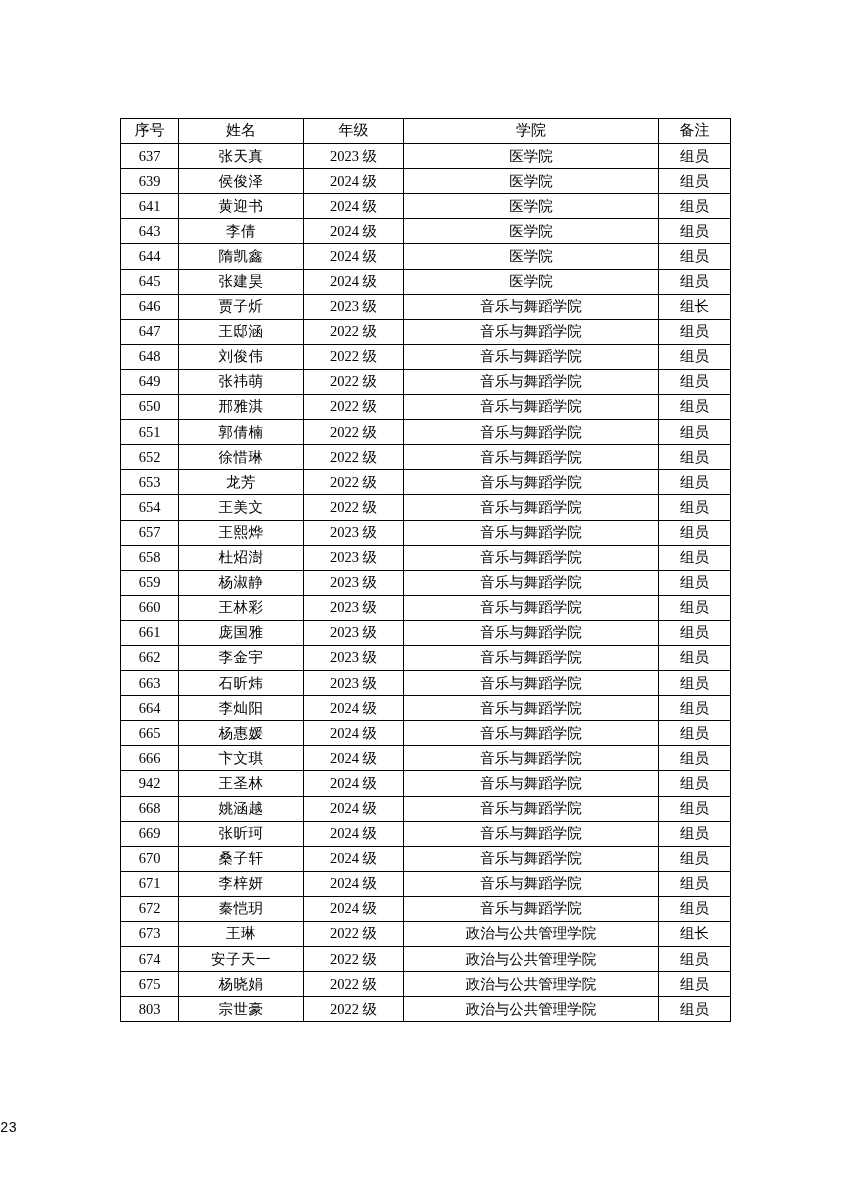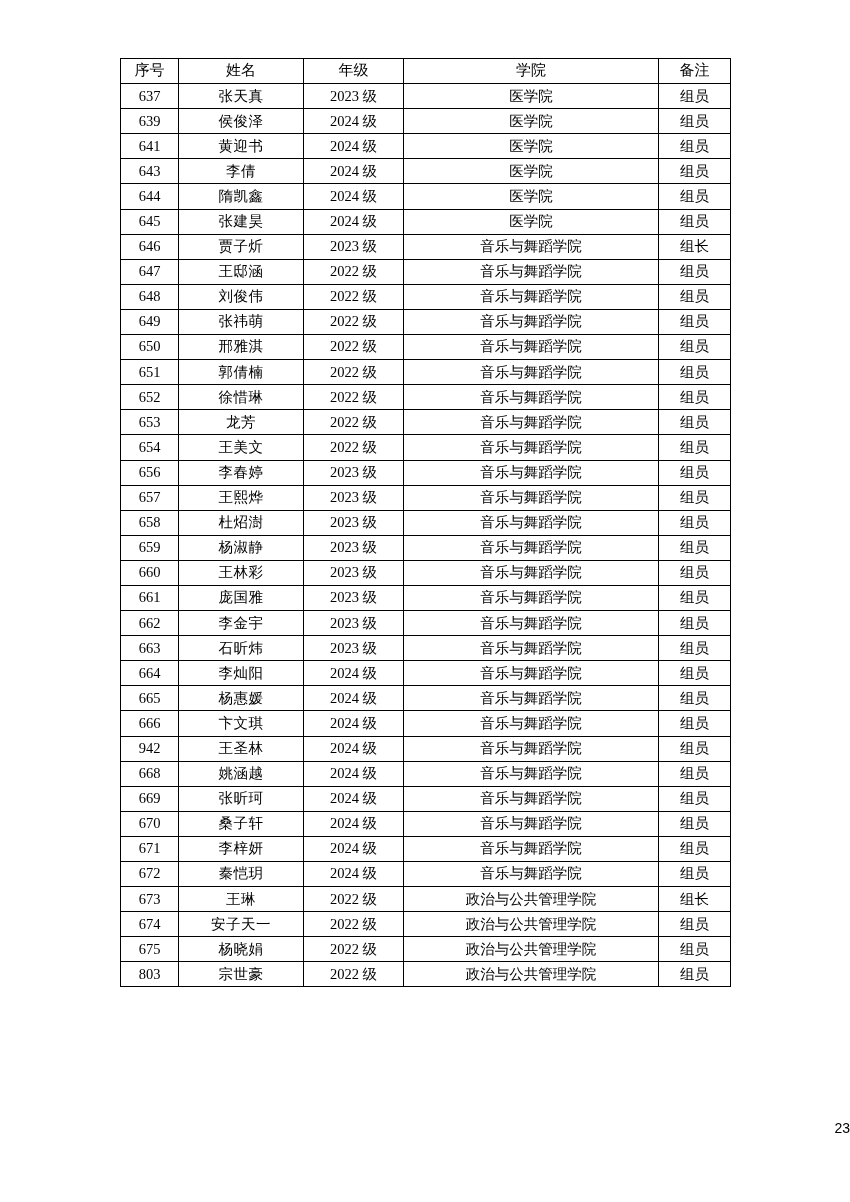--- a/index.html
+++ b/index.html
@@ -11,21 +11,21 @@
     width: 850px;
     height: 1202px;
     font-family: "Liberation Serif", "DejaVu Serif", serif;
     color: #000000;
     position: relative;
   }
   .page {
     width: 850px;
     height: 1202px;
     box-sizing: border-box;
-    padding: 58px 120px 0 120px;
+    padding: 118px 120px 0 120px;
     position: relative;
   }
   table.roster {
     border-collapse: collapse;
     width: 610px;
     margin: 0 auto;
     table-layout: fixed;
   }
   table.roster th,
   table.roster td {
@@ -51,23 +51,23 @@
   col.c-note  { width: 72px; }
 
   .cell-name {
     letter-spacing: 0.5px;
   }
   .page-number {
     position: absolute;
     left: 0;
     right: 0;
     top: 1120px;
-    text-align: right;
+    text-align: left;
     font-size: 14px;
-    font-family: Liberation Sans, sans-serif;
+    font-family: Liberation Mono, monospace;
   }
 </style>
 </head>
 <body>
 
 <div class="page">
 
   <table class="roster">
     <colgroup>
       <col class="c-no">
@@ -185,27 +185,20 @@
           <td>组员</td>
         </tr>
         <tr>
           <td>654</td>
           <td class="cell-name">王美文</td>
           <td>2022 级</td>
           <td>音乐与舞蹈学院</td>
           <td>组员</td>
         </tr>
         <tr>
-          <td>656</td>
-          <td class="cell-name">李春婷</td>
-          <td>2023 级</td>
-          <td>音乐与舞蹈学院</td>
-          <td>组员</td>
-        </tr>
-        <tr>
           <td>657</td>
           <td class="cell-name">王熙烨</td>
           <td>2023 级</td>
           <td>音乐与舞蹈学院</td>
           <td>组员</td>
         </tr>
         <tr>
           <td>658</td>
           <td class="cell-name">杜炤澍</td>
           <td>2023 级</td>

